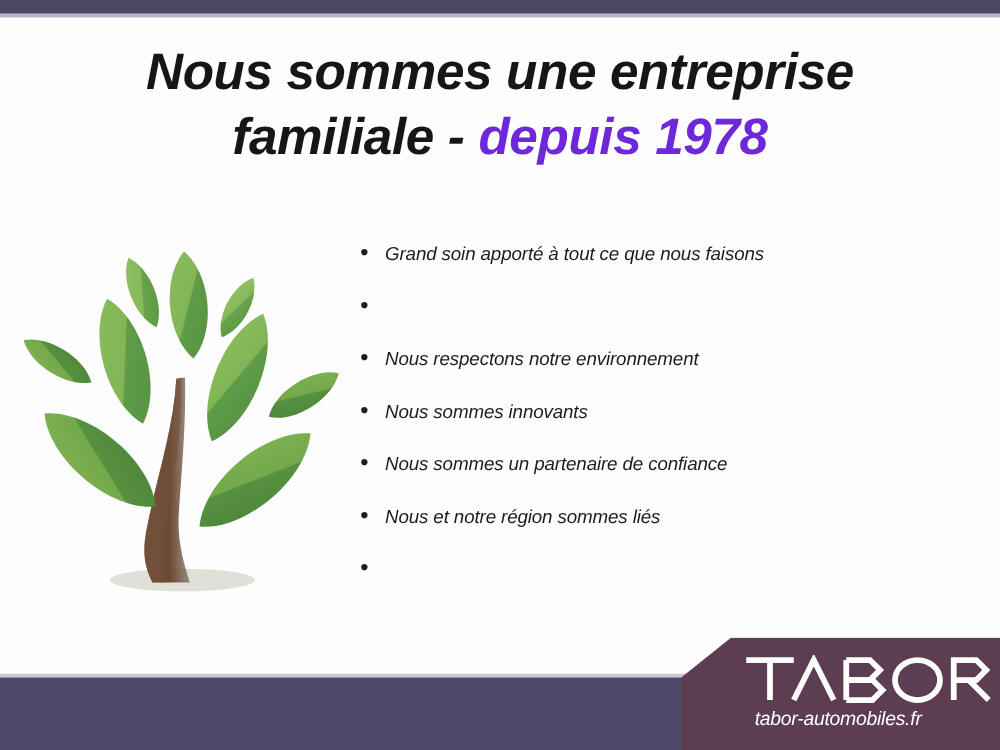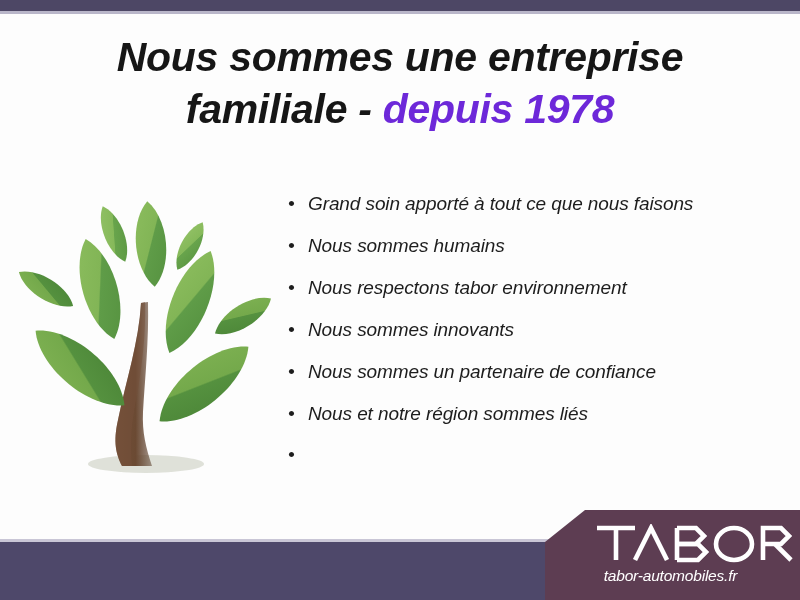--- a/index.html
+++ b/index.html
@@ -79,21 +79,21 @@
     height: 42px;
   }
   .bullet-dot {
     width: 20px;
     flex: 0 0 20px;
     color: #1d1d1d;
     font-size: 19px;
     line-height: 1;
   }
   .bullet-text {
-    font-size: 19px;
+    font-size: 15px;
     color: #1d1d1d;
     white-space: nowrap;
     letter-spacing: -0.1px;
   }
 
   
   .tree-art {
     position: absolute;
     left: 18px;
     top: 192px;
@@ -223,25 +223,24 @@
     </svg>
   </div>
 
   <div class="bullets">
     <div class="bullet-row">
       <span class="bullet-dot">•</span>
       <span class="bullet-text">Grand soin apporté à tout ce que nous faisons</span>
     </div>
     <div class="bullet-row">
       <span class="bullet-dot">•</span>
-      <span class="bullet-text">Nous sommes humains</span>
-    </div>
-    <div class="bullet-row">
-      <span class="bullet-dot">•</span>
-      <span class="bullet-text">Nous respectons tabor environnement</span>
+    </div>
+    <div class="bullet-row">
+      <span class="bullet-dot">•</span>
+      <span class="bullet-text">Nous respectons notre environnement</span>
     </div>
     <div class="bullet-row">
       <span class="bullet-dot">•</span>
       <span class="bullet-text">Nous sommes innovants</span>
     </div>
     <div class="bullet-row">
       <span class="bullet-dot">•</span>
       <span class="bullet-text">Nous sommes un partenaire de confiance</span>
     </div>
     <div class="bullet-row">

